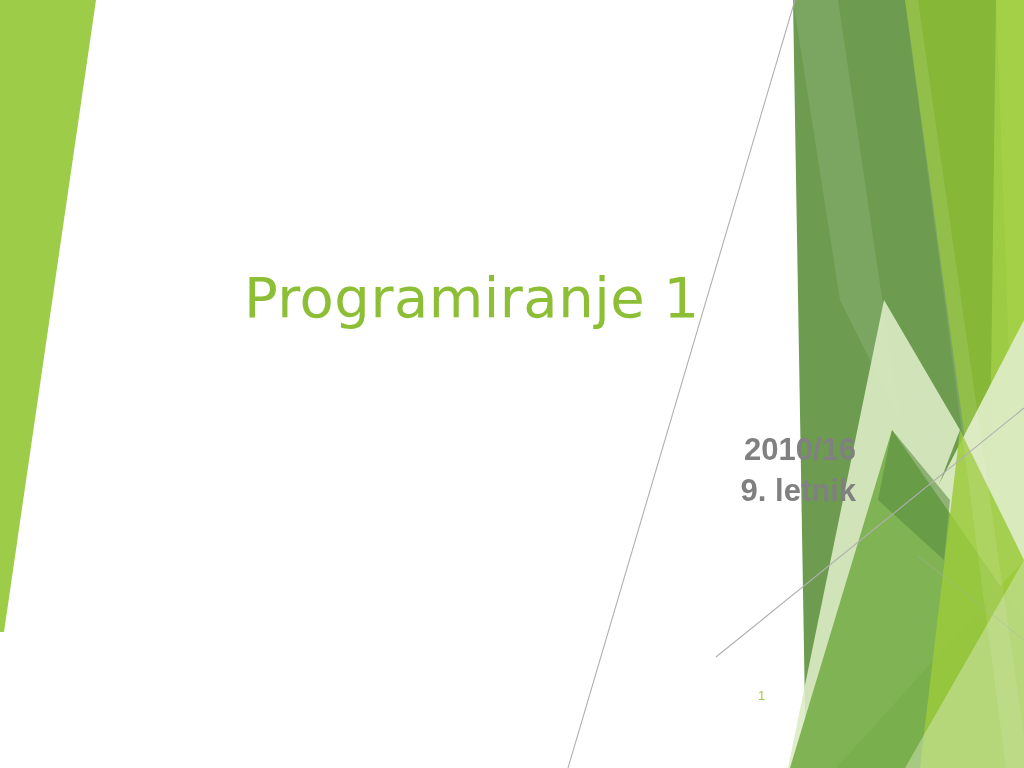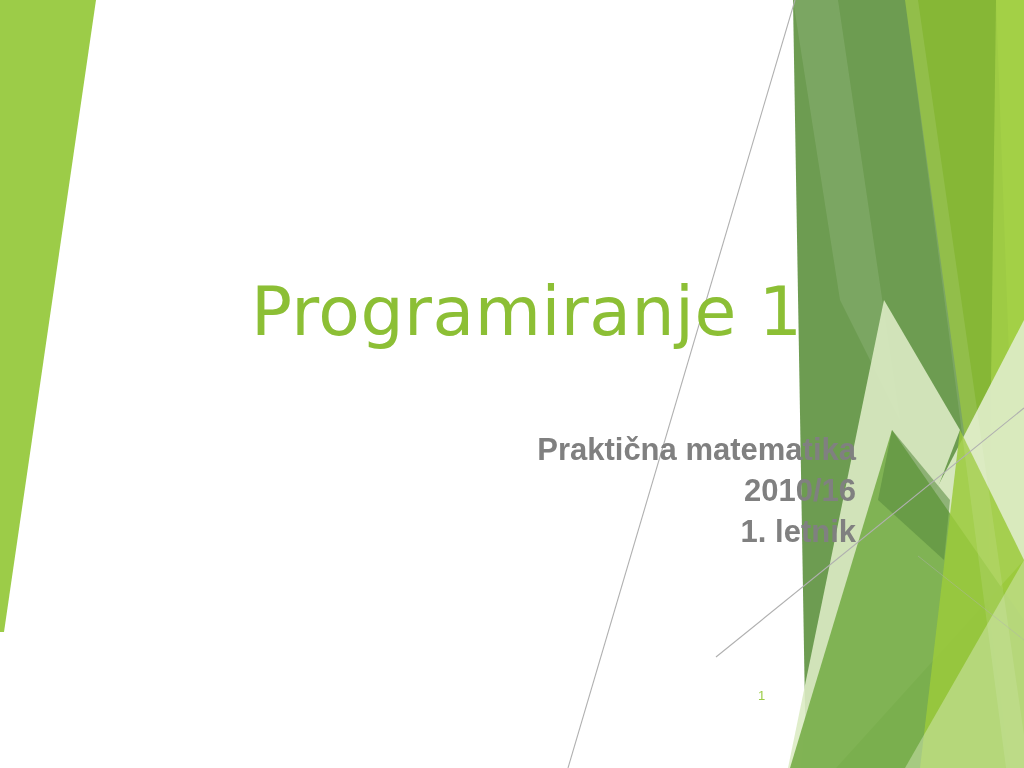--- a/index.html
+++ b/index.html
@@ -33,25 +33,25 @@
   #title-block {
     position: absolute;
     left: 120px;
     top: 268px;
     width: 660px;
     text-align: left;
   }
   #slide-title {
     font-family: "DejaVu Sans", sans-serif;
     font-weight: 400;
-    font-size: 68px;
+    font-size: 56px;
     line-height: 1.08;
     letter-spacing: 0.5px;
     color: #8cbf35;
-    margin: 7px;
+    margin: 0;
     padding: 0 0 0 124px;
     white-space: nowrap;
   }
   #subtitle-block {
     position: absolute;
     left: 300px;
     top: 430px;
     width: 556px;
     text-align: right;
   }
@@ -115,22 +115,21 @@
 
   </svg>
 
   <div class="text-layer">
 
     <div id="title-block">
       <h1 id="slide-title">Programiranje 1</h1>
     </div>
 
     <div id="subtitle-block">
-      <p class="subtitle-line">Praktična matematika</p>
       <p class="subtitle-line">2010/16</p>
-      <p class="subtitle-line">1. letnik</p>
+      <p class="subtitle-line">9. letnik</p>
     </div>
 
     <div id="slide-number">1</div>
 
   </div>
 
 </div>
 
 </body></html>

